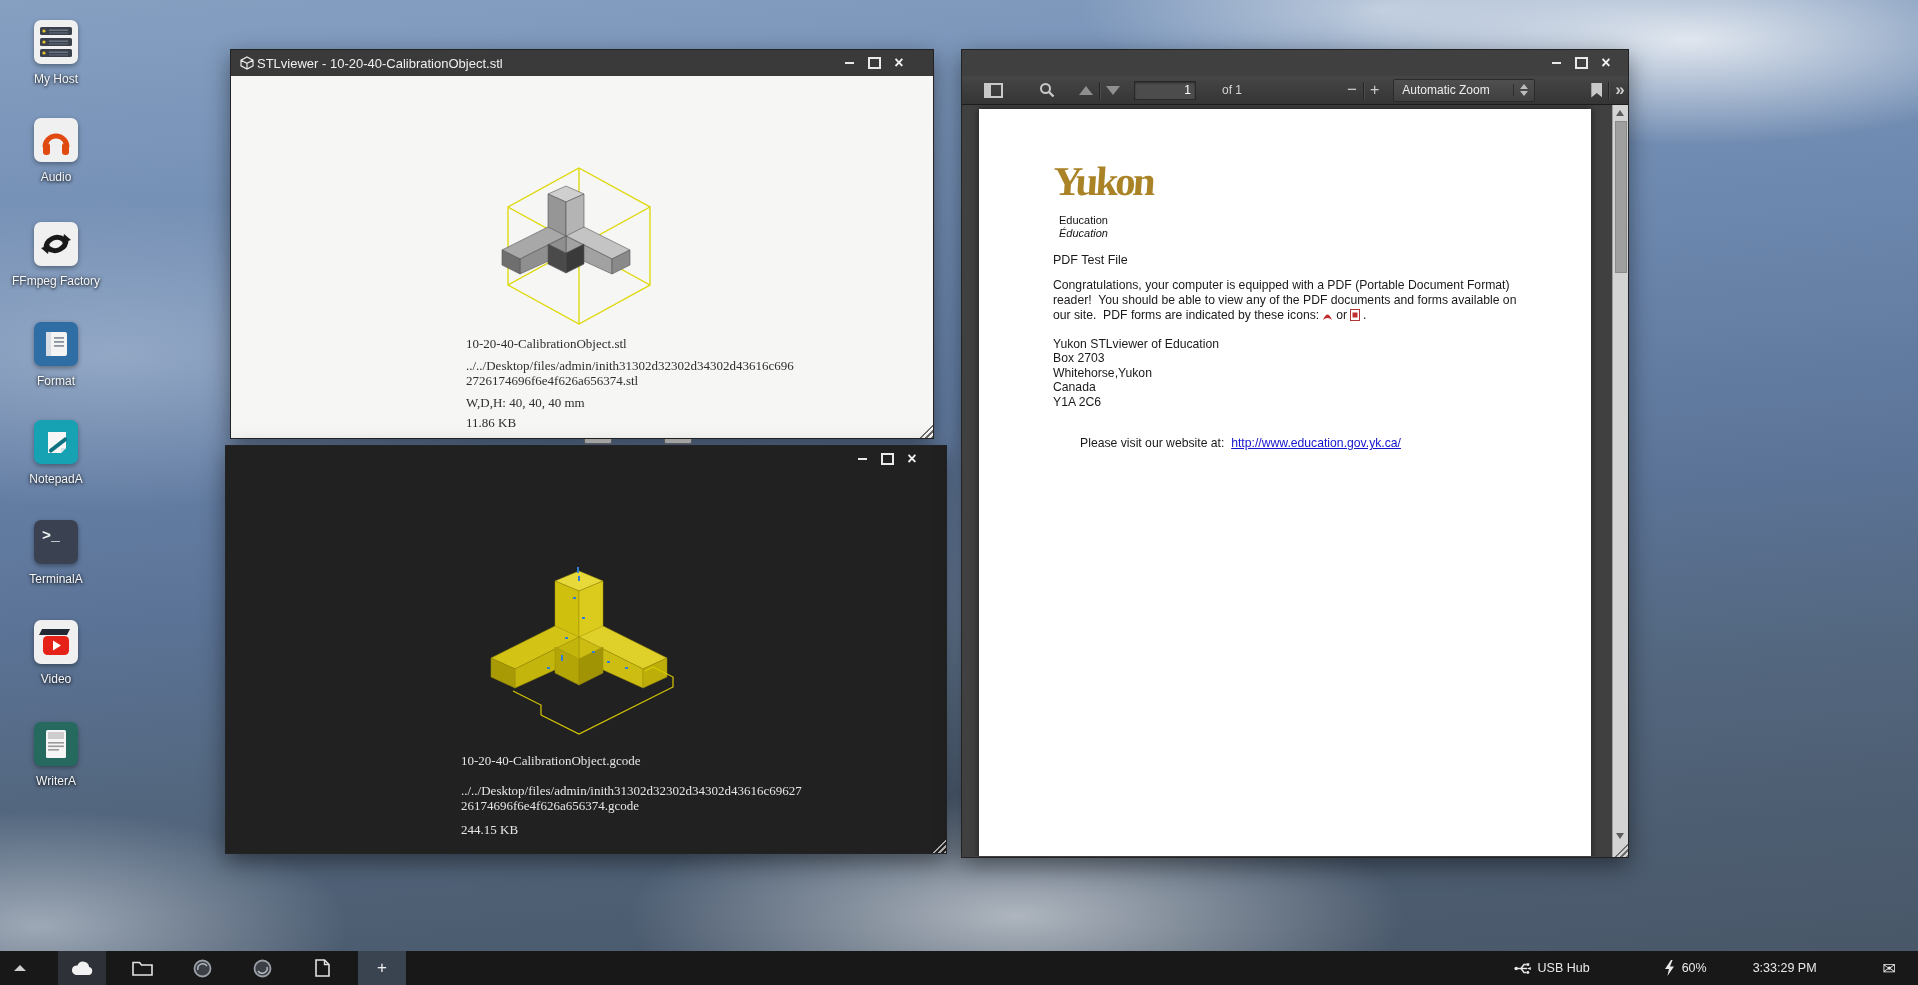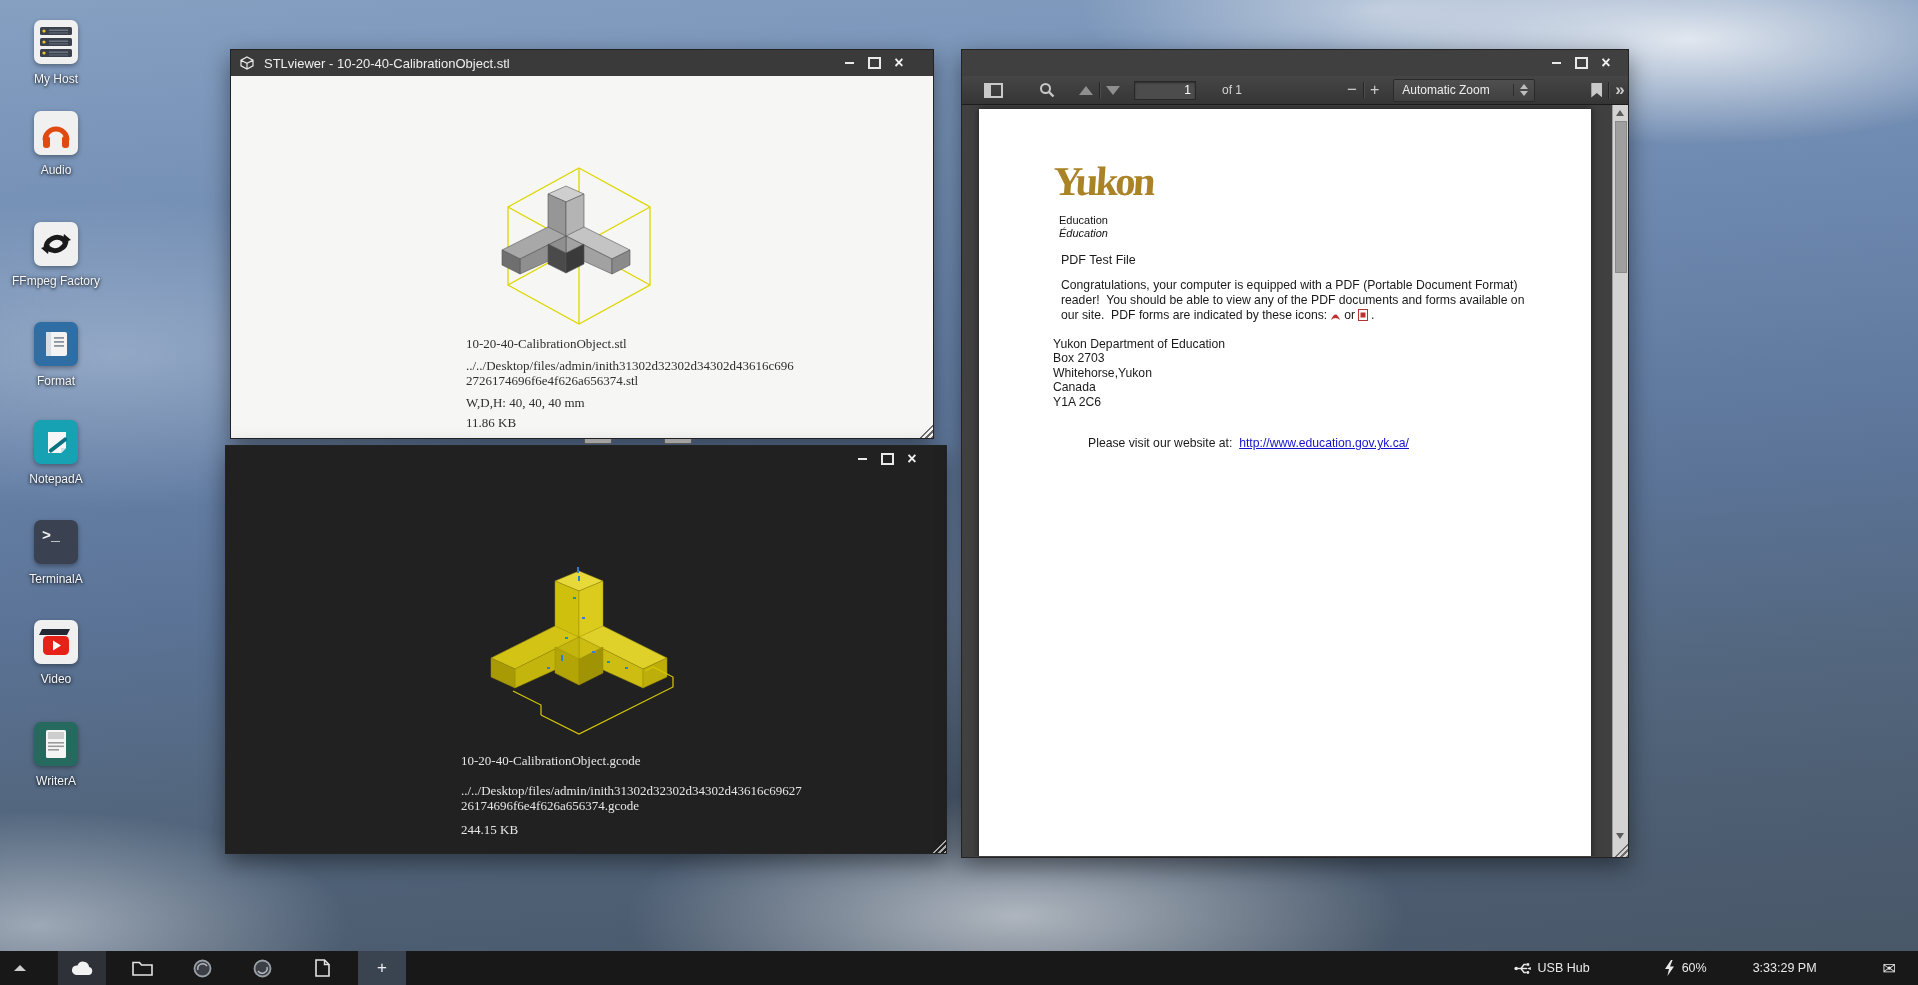--- a/index.html
+++ b/index.html
@@ -25,21 +25,21 @@
   
   .fileicon{position:absolute;width:90px;text-align:center;}
   .fileicon .pg{width:26px;height:34px;margin:0 auto;background:#fdfdfd;border:1px solid #8a8a8a;
                 border-radius:2px;position:relative;}
   .fileicon .pg:before{content:"";position:absolute;right:-1px;top:-1px;width:0;height:0;
                 border-left:8px solid #c9c9c9;border-top:8px solid transparent;transform:rotate(90deg);}
   .fileicon .lbl{margin-top:4px;font-size:11px;color:#dadada;text-shadow:0 1px 2px rgba(0,0,0,.7);}
   
   .win{position:absolute;border:1px solid #232323;box-shadow:0 8px 22px rgba(0,0,0,.45);}
   .tbar{position:absolute;left:0;top:0;right:0;height:26px;background:#3a3a3a;
-        display:flex;align-items:center;padding-left:9px;gap:10px;text-align:right;}
+        display:flex;align-items:center;padding-left:9px;gap:3px;text-align:right;}
   .tbar.glass{background:rgba(50,50,50,.8);}
   .tbar .ttl{color:#efefef;font-size:13px;white-space:nowrap;}
   .wbtns{position:absolute;top:0;height:26px;display:flex;align-items:center;gap:9px;}
   .wbtn{width:16px;height:16px;display:flex;align-items:center;justify-content:center;cursor:pointer;}
   .mini-bar{width:9px;height:2px;background:#e9e9e9;}
   .maxi-box{width:9px;height:8px;border:2px solid #e9e9e9;background:transparent;}
   .close-x{color:#f2f2f2;font-size:16px;font-weight:bold;line-height:16px;}
   .grip{position:absolute;right:0;bottom:0;width:14px;height:14px;
         background:repeating-linear-gradient(135deg,transparent 0 2px,#6d6d6d 2px 4px);
         clip-path:polygon(100% 0,100% 100%,0 100%);}
@@ -57,21 +57,21 @@
              text-align:right;font-size:12px;padding:0 4px;box-shadow:inset 0 1px 2px rgba(0,0,0,.45);}
   .zoomdd{height:21px;background:linear-gradient(#4f4f4f,#404040);border:1px solid #2a2a2a;
           border-radius:2px;display:flex;align-items:center;padding:0 6px 0 8px;gap:10px;
           font-size:12px;color:#ededed;cursor:pointer;}
   .ddarrows{display:flex;flex-direction:column;gap:2px;border-left:1px solid #2e2e2e;padding-left:6px;}
   .tri-u{width:0;height:0;border-left:4px solid transparent;border-right:4px solid transparent;border-bottom:5px solid #bdbdbd;}
   .tri-d{width:0;height:0;border-left:4px solid transparent;border-right:4px solid transparent;border-top:5px solid #bdbdbd;}
   .bookmark{width:11px;height:15px;background:#c9c9c9;clip-path:polygon(0 0,100% 0,100% 100%,50% 70%,0 100%);}
   .chev{font-size:17px;font-weight:bold;color:#cdcdcd;letter-spacing:-2px;}
   .pdfpage{position:absolute;background:#fff;box-shadow:0 0 7px rgba(0,0,0,.55);overflow:hidden;color:#1a1a1a;}
-  .pdfpage .line{white-space:pre-wrap;margin-left:8px;}
+  .pdfpage .line{white-space:pre-wrap;}
   .scrollv{position:absolute;top:55px;right:0;bottom:0;width:15px;background:#d3d3d3;border-left:1px solid #9e9e9e;}
   .thumbv{position:absolute;left:2px;top:16px;width:10px;height:150px;background:#9f9f9f;border:1px solid #8a8a8a;}
   .sarr{position:absolute;left:3px;width:0;height:0;border-left:4px solid transparent;border-right:4px solid transparent;}
   .sarr.u{top:5px;border-bottom:6px solid #5b5b5b;}
   .sarr.d{bottom:18px;border-top:6px solid #5b5b5b;}
   .inline-ico{display:inline-block;vertical-align:-2px;margin:0 3px;}
   a.plink{color:#1414cc;text-decoration:underline;}
   
   .taskbar{position:absolute;left:0;bottom:0;width:100%;height:34px;background:#181818;
            display:flex;align-items:center;color:#e9e9e9;}
@@ -99,21 +99,21 @@
         <rect x="2" y="25" width="32" height="8" rx="1.5" fill="#3a414d"></rect>
           <circle cx="6" cy="29" r="1.6" fill="#e8c62a"></circle>
           <rect x="11" y="27.5" width="19" height="1.4" fill="#707a88"></rect>
           <rect x="11" y="30.2" width="19" height="1.4" fill="#59636f"></rect>
       </g>
     </svg>
   </div>
   <div class="lbl">My Host</div>
 </div>
 
-<div class="dicon" style="top:111px;">
+<div class="dicon" style="top:118px;">
   <div class="art white-tile">
     <svg width="36" height="36" viewBox="0 0 36 36">
       <path d="M7 25 a11 11 0 0 1 22 0" fill="none" stroke="#e04a10" stroke-width="5"></path>
       <rect x="5" y="21" width="7" height="12" rx="3" fill="#e04a10"></rect>
       <rect x="24" y="21" width="7" height="12" rx="3" fill="#e04a10"></rect>
     </svg>
   </div>
   <div class="lbl">Audio</div>
 </div>
 
@@ -375,21 +375,21 @@
         <div class="line">reader!  You should be able to view any of the PDF documents and forms available on</div>
         <div><span class="line">our site.  PDF forms are indicated by these icons:</span><svg class="inline-ico" width="11" height="11" viewBox="0 0 11 11">
               <path d="M1 10 Q5.5 -1 10 10 Q5.5 6 1 10 Z" fill="#c03030"></path>
             </svg><span>or</span><svg class="inline-ico" width="10" height="12" viewBox="0 0 10 12">
               <rect x="0.5" y="0.5" width="9" height="11" fill="#fff" stroke="#b03535"></rect>
               <rect x="2.5" y="3.5" width="5" height="5" fill="#c03030"></rect>
             </svg><span>.</span></div>
       </div>
 
       <div style="position:absolute;left:74px;top:228px;font-size:12.2px;line-height:14.4px;">
-        <div>Yukon Department of Education</div>
+        <div>Yukon STLviewer of Education</div>
         <div>Box 2703</div>
         <div>Whitehorse,Yukon</div>
         <div>Canada</div>
         <div>Y1A 2C6</div>
       </div>
 
       <div style="position:absolute;left:74px;top:313px;font-size:12.2px;" class="line">
         <span>Please visit our website at:</span><span>  </span><a class="plink" href="#">http://www.education.gov.yk.ca/</a>
       </div>
     </div>

